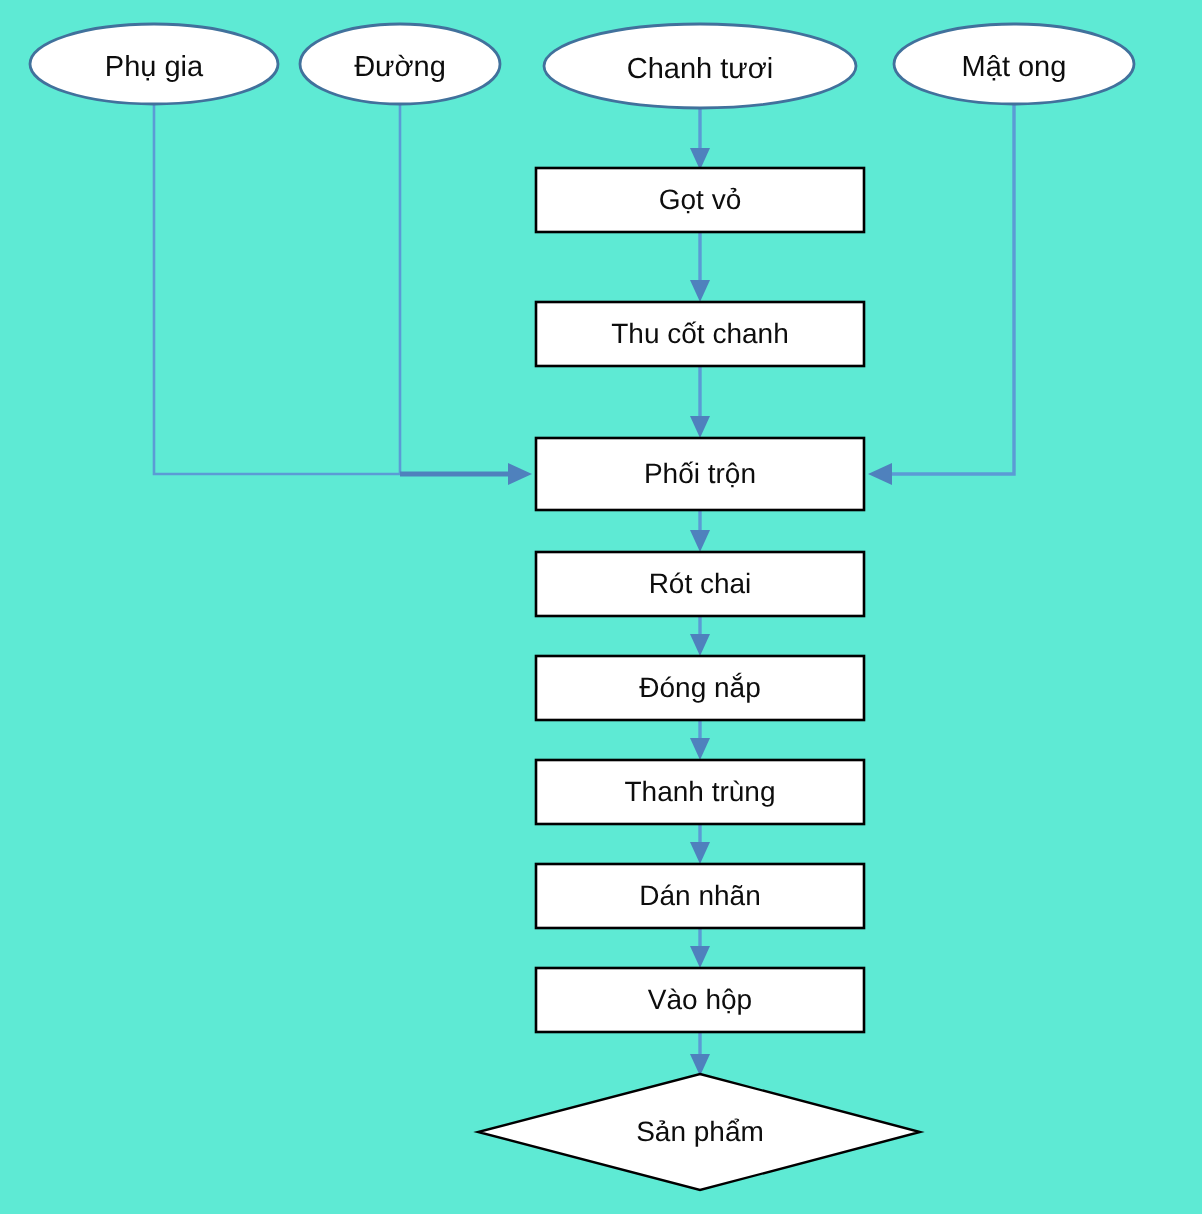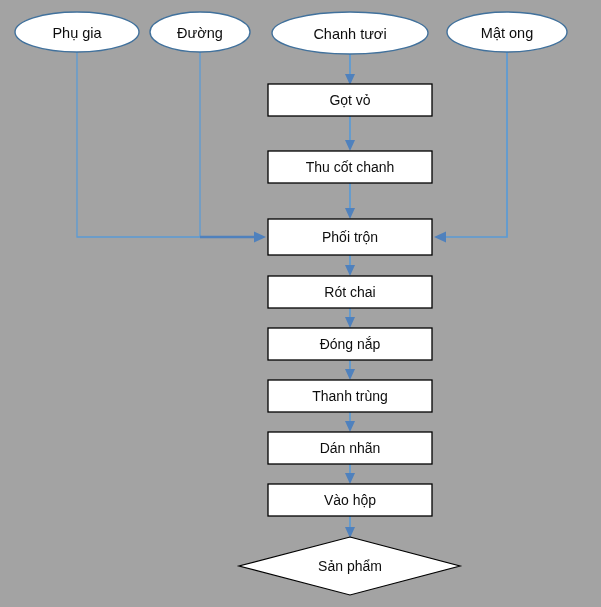--- a/index.html
+++ b/index.html
@@ -4,21 +4,21 @@
 <style>
   html, body {
     margin: 0;
     padding: 0;
     background: #ffffff;
   }
   #canvas {
     position: relative;
     width: 601px;
     height: 607px;
-    background: #a3a3a3;
+    background: #5eead4;
     overflow: hidden;
     font-family: "Liberation Sans", "DejaVu Sans", sans-serif;
   }
   #flow-svg {
     position: absolute;
     left: 0;
     top: 0;
     width: 601px;
     height: 607px;
   }

